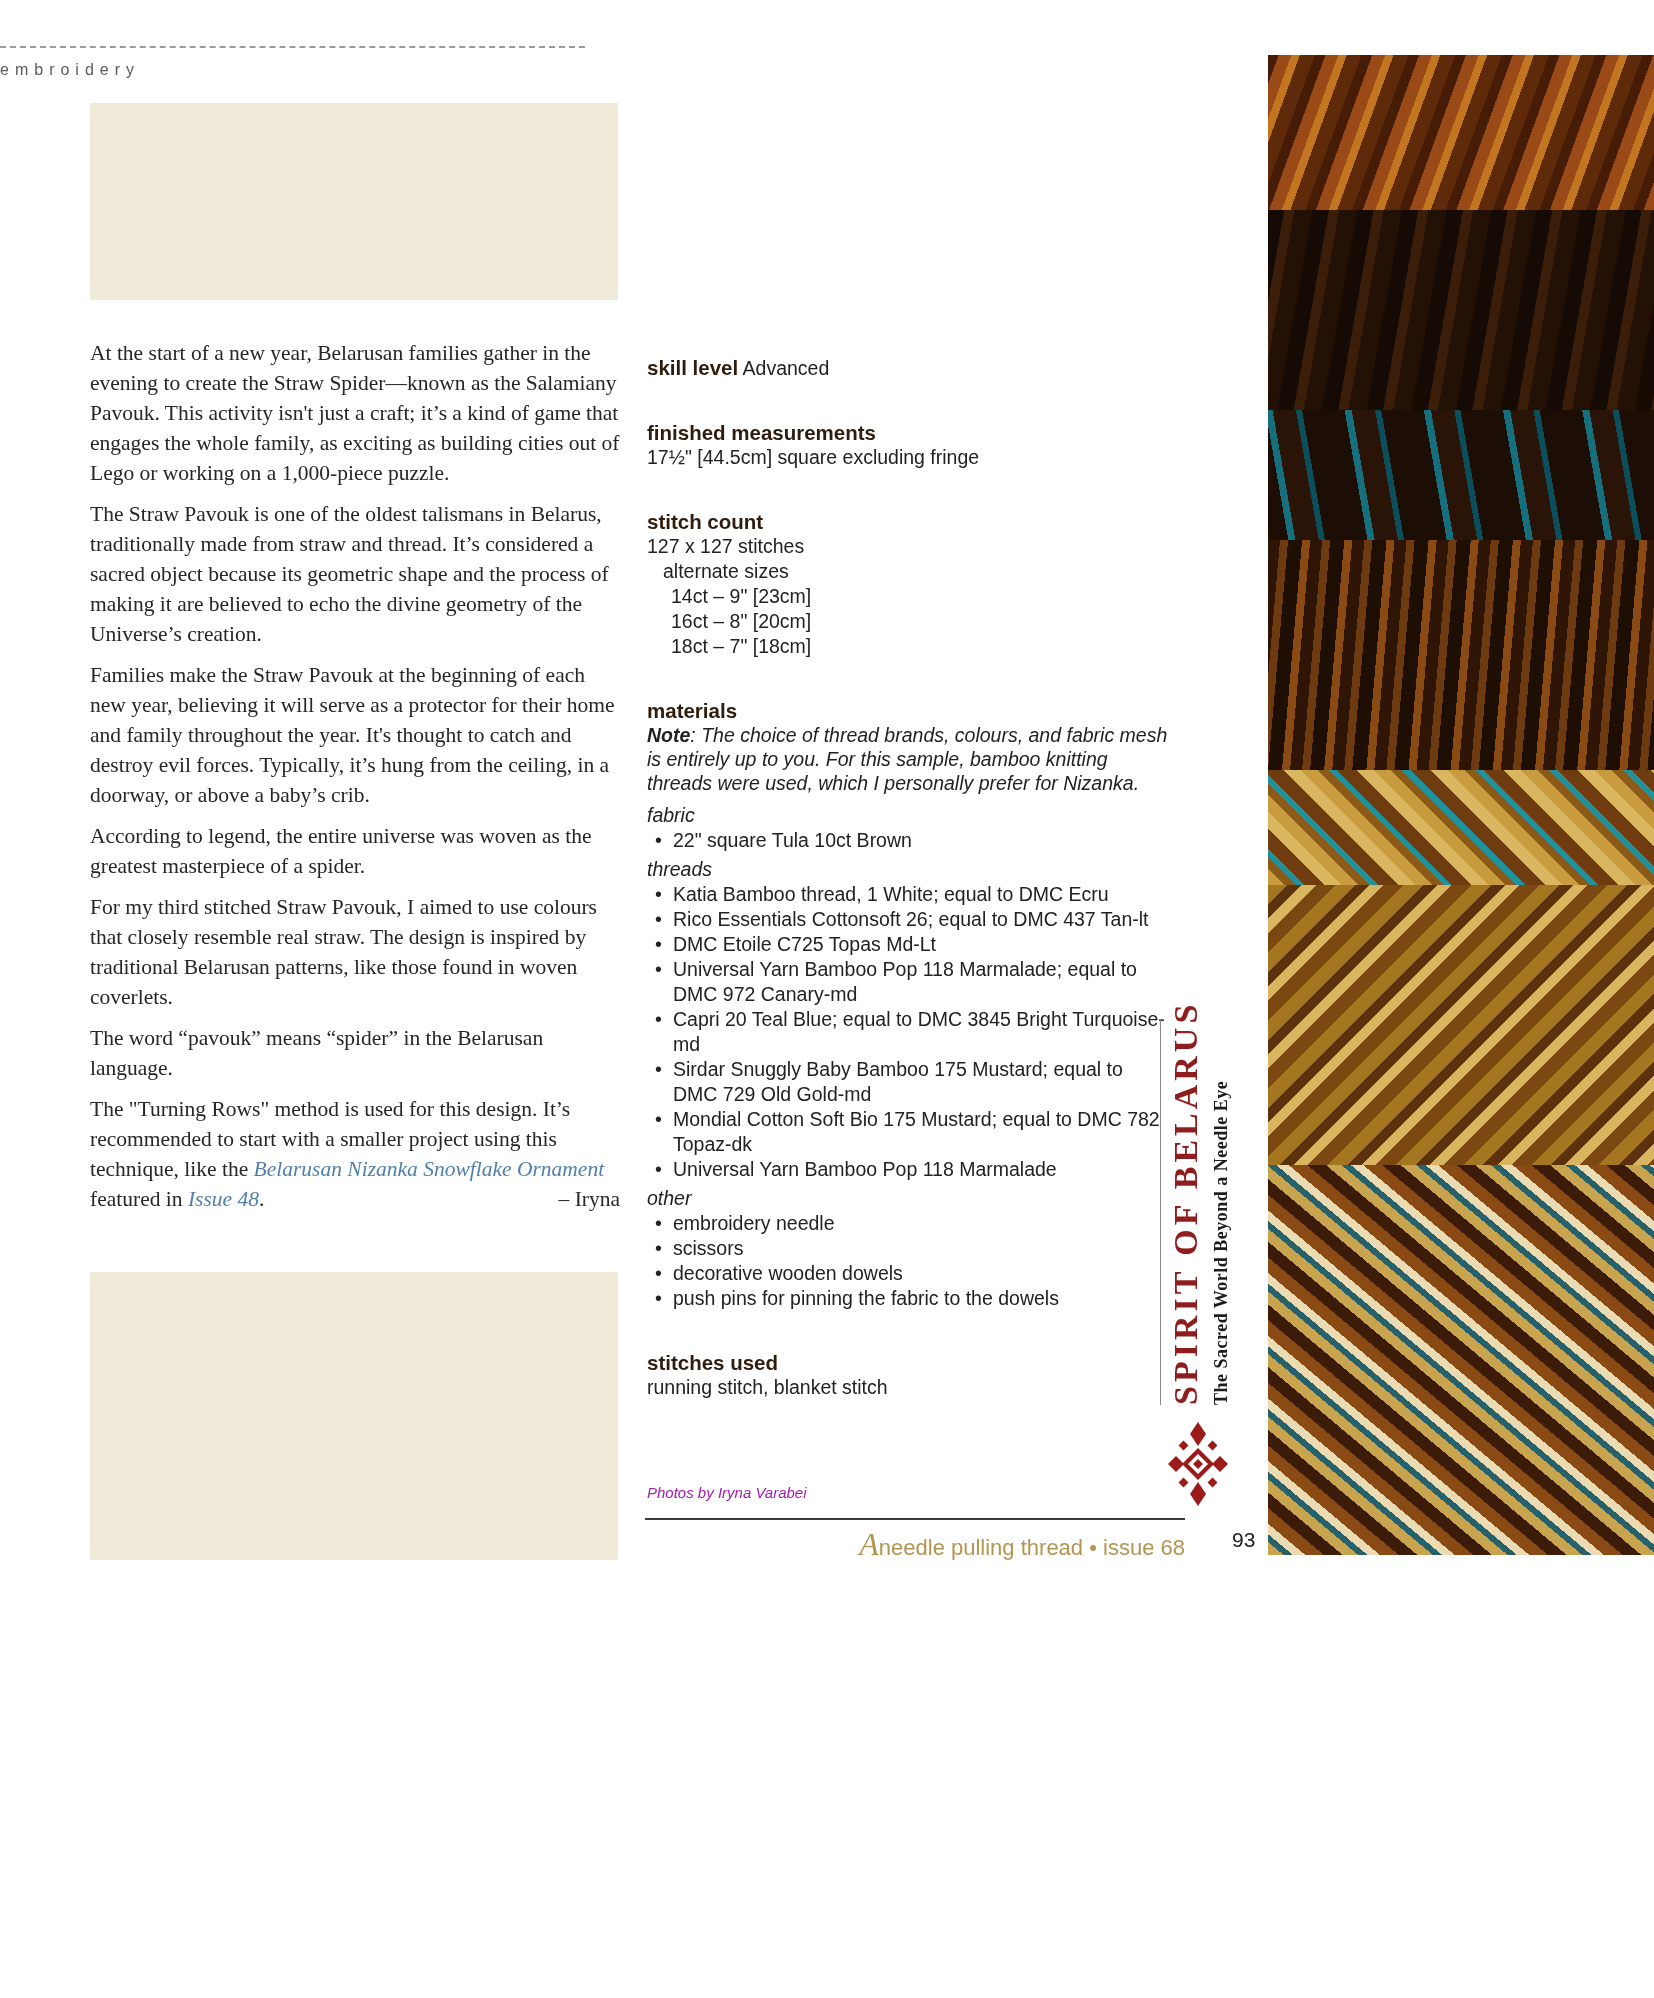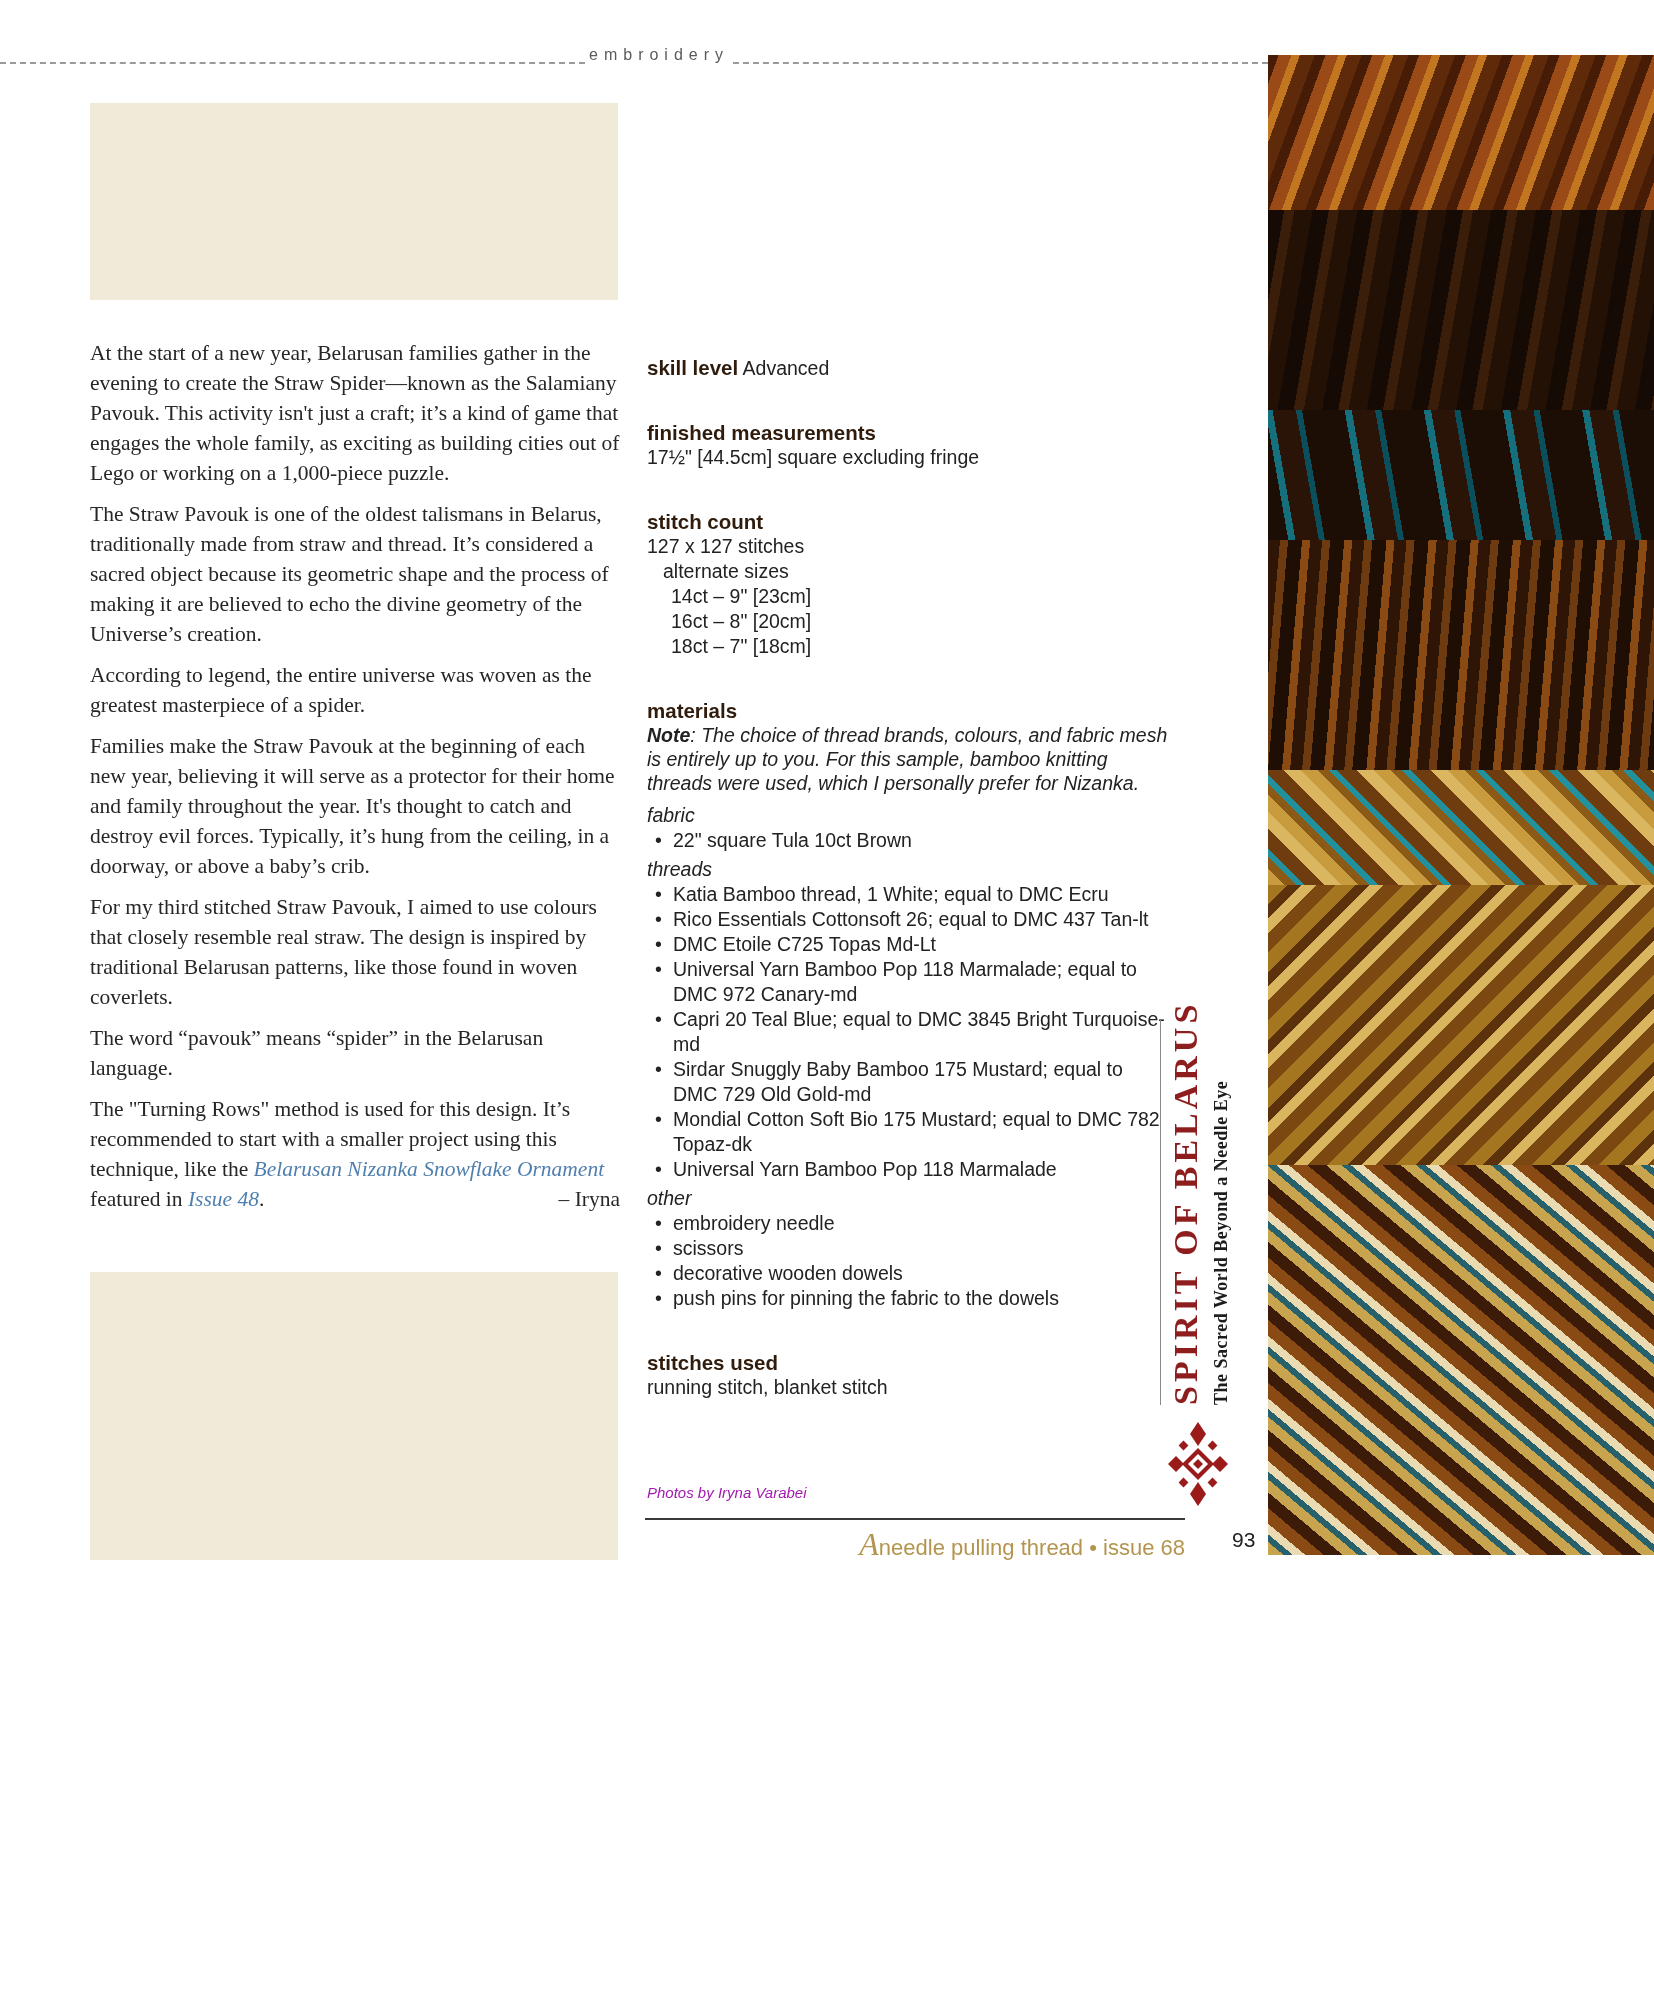--- a/index.html
+++ b/index.html
@@ -11,21 +11,21 @@
     overflow:hidden;
   }
   :root {
     --accent:#8e1e1e; --link:#4f7fae; --gold:#b3954f;
     --heading:#301c0c; --cream:#f0ead9;
   }
 
   
   .page-header {
     position:absolute; top:46px; left:0; width:1268px;
-    display:flex; align-items:flex-end; gap:4px;
+    display:flex; align-items:flex-start; gap:13px;flex-direction:column;
   }
   .dash-rule { border-top:2px dashed #9a9a9a; height:0; }
   .rule-left { width:585px; }
   .rule-right { flex:1; }
   .header-label {
     font-family:"Liberation Sans", sans-serif;
     font-size:16px; letter-spacing:6px; color:#5a5a5a;
   }
 
   
@@ -129,22 +129,22 @@
   <div class="ps-seg ps-6"></div>
   <div class="ps-seg ps-7"></div>
 </div>
 
 <div class="photo-placeholder photo-top"></div>
 <div class="photo-placeholder photo-bottom"></div>
 
 <div class="article">
   <p>At the start of a new year, Belarusan families gather in the evening to create the Straw Spider—known as the Salamiany Pavouk. This activity isn't just a craft; it’s a kind of game that engages the whole family, as exciting as building cities out of Lego or working on a 1,000-piece puzzle.</p>
   <p>The Straw Pavouk is one of the oldest talismans in Belarus, traditionally made from straw and thread. It’s considered a sacred object because its geometric shape and the process of making it are believed to echo the divine geometry of the Universe’s creation.</p>
+  <p>Families make the Straw Pavouk at the beginning of each new year, believing it will serve as a protector for their home and family throughout the year. It's thought to catch and destroy evil forces. Typically, it’s hung from the ceiling, in a doorway, or above a baby’s crib.</p>
   <p>According to legend, the entire universe was woven as the greatest masterpiece of a spider.</p>
-  <p>Families make the Straw Pavouk at the beginning of each new year, believing it will serve as a protector for their home and family throughout the year. It's thought to catch and destroy evil forces. Typically, it’s hung from the ceiling, in a doorway, or above a baby’s crib.</p>
   <p>For my third stitched Straw Pavouk, I aimed to use colours that closely resemble real straw. The design is inspired by traditional Belarusan patterns, like those found in woven coverlets.</p>
   <p>The word “pavouk” means “spider” in the Belarusan language.</p>
   <p>
     <span>The "Turning Rows" method is used for this design. It’s recommended to start with a smaller project using this technique, like the </span><a class="link">Belarusan Nizanka Snowflake Ornament</a><span> featured in </span><a class="link">Issue 48</a><span>.</span>
     <span class="byline">– Iryna</span>
   </p>
 </div>
 
 <div class="specs">
 

